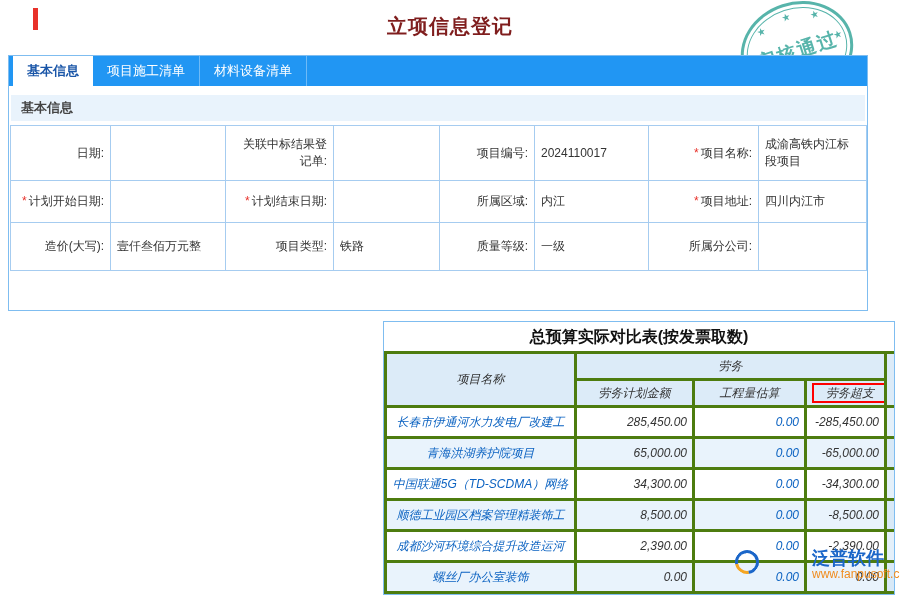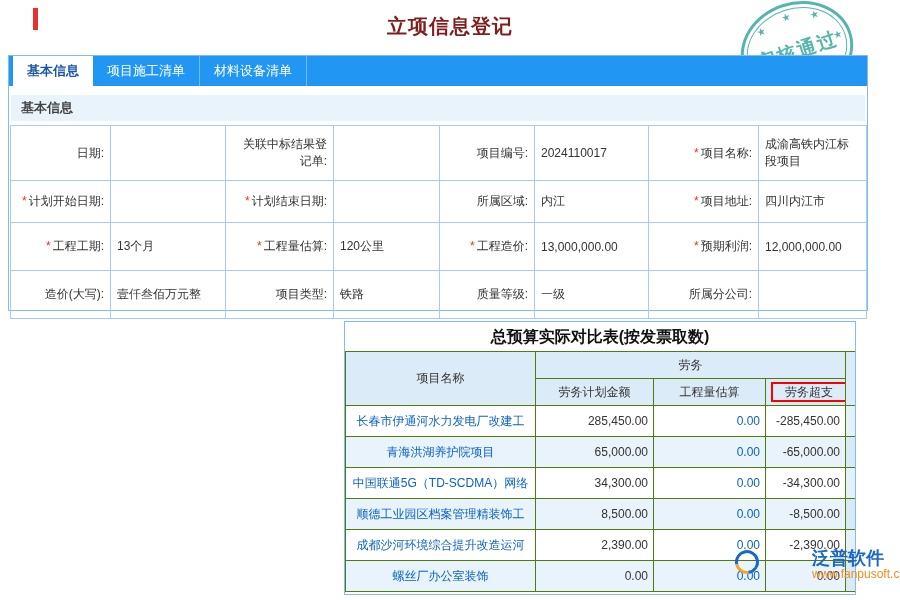--- a/index.html
+++ b/index.html
@@ -37,27 +37,27 @@
   .section-bar{margin:9px 2px 4px 2px;background:#e9f3fc;height:26px;line-height:26px;
     padding-left:10px;font-size:13px;font-weight:600;color:#444;}
   table.form-table{border-collapse:collapse;table-layout:fixed;width:856px;margin-left:1px;padding-left:32px;}
   table.form-table td{border:1px solid #a6ccf0;font-size:12px;padding:2px 6px;
     vertical-align:middle;word-break:break-all;}
   td.lbl{text-align:right;color:#333;}
   td.val{text-align:left;color:#333;}
   .req{color:#e8312a;margin-right:2px;}
 
   
-  .cmp{position:absolute;left:344px;top:321px;width:512px;height:274px;
+  .cmp{position:absolute;left:383px;top:321px;width:512px;height:274px;
     border:1px solid #7fbdf0;background:#fff;box-sizing:border-box;overflow:hidden;}
   .cmp-title{height:29px;line-height:29px;text-align:center;font-size:16px;
     font-weight:bold;color:#111;}
   table.cmp-table{border-collapse:collapse;table-layout:fixed;width:510px;}
-  table.cmp-table th,table.cmp-table td{border:1px solid #4d7c0f;font-size:12px;
-    padding:2px 5px;overflow:hidden;white-space:nowrap;}
+  table.cmp-table th,table.cmp-table td{border:3px solid #4d7c0f;font-size:12px;
+    padding:2px 5px;overflow:hidden;white-space:nowrap;font-style:italic;}
   table.cmp-table th{background:#dcebf8;font-weight:normal;color:#333;text-align:center;}
   td.c-name{color:#0b62c1;text-align:center;}
   td.c-num{text-align:right;color:#333;}
   td.c-actual{text-align:right;color:#0b62c1;}
   td.c-strip{background:#e4f0fa;padding:0;}
   tr.cmp-row{height:31px;}
   tr.cmp-row:nth-child(even) td{background:#e9f3fc;}
   tr.cmp-row:nth-child(even) td.c-strip{background:#d8e9f7;}
   .red-box{display:inline-block;border:2px solid #f00;padding:0 12px;line-height:16px;}
 
@@ -119,30 +119,20 @@
     </tr>
     <tr style="height:42px">
       <td class="lbl"><span class="req">*</span><span>计划开始日期:</span></td>
       <td class="val"></td>
       <td class="lbl"><span class="req">*</span><span>计划结束日期:</span></td>
       <td class="val"></td>
       <td class="lbl"><span class="req"></span><span>所属区域:</span></td>
       <td class="val">内江</td>
       <td class="lbl"><span class="req">*</span><span>项目地址:</span></td>
       <td class="val">四川内江市</td>
-    </tr>
-    <tr style="height:48px">
-      <td class="lbl"><span class="req">*</span><span>工程工期:</span></td>
-      <td class="val">13个月</td>
-      <td class="lbl"><span class="req">*</span><span>工程量估算:</span></td>
-      <td class="val">120公里</td>
-      <td class="lbl"><span class="req">*</span><span>工程造价:</span></td>
-      <td class="val">13,000,000.00</td>
-      <td class="lbl"><span class="req">*</span><span>预期利润:</span></td>
-      <td class="val">12,000,000.00</td>
     </tr>
     <tr style="height:48px">
       <td class="lbl"><span class="req"></span><span>造价(大写):</span></td>
       <td class="val">壹仟叁佰万元整</td>
       <td class="lbl"><span class="req"></span><span>项目类型:</span></td>
       <td class="val">铁路</td>
       <td class="lbl"><span class="req"></span><span>质量等级:</span></td>
       <td class="val">一级</td>
       <td class="lbl"><span class="req"></span><span>所属分公司:</span></td>
       <td class="val"></td>

